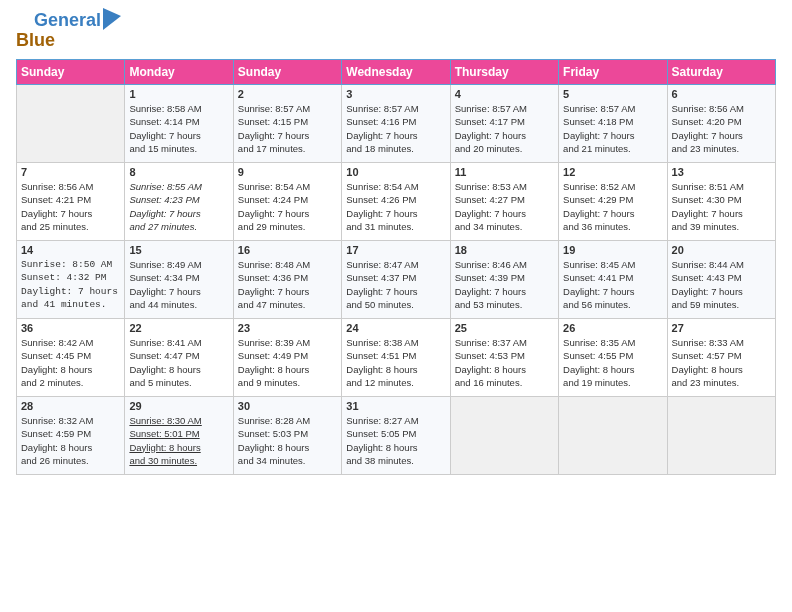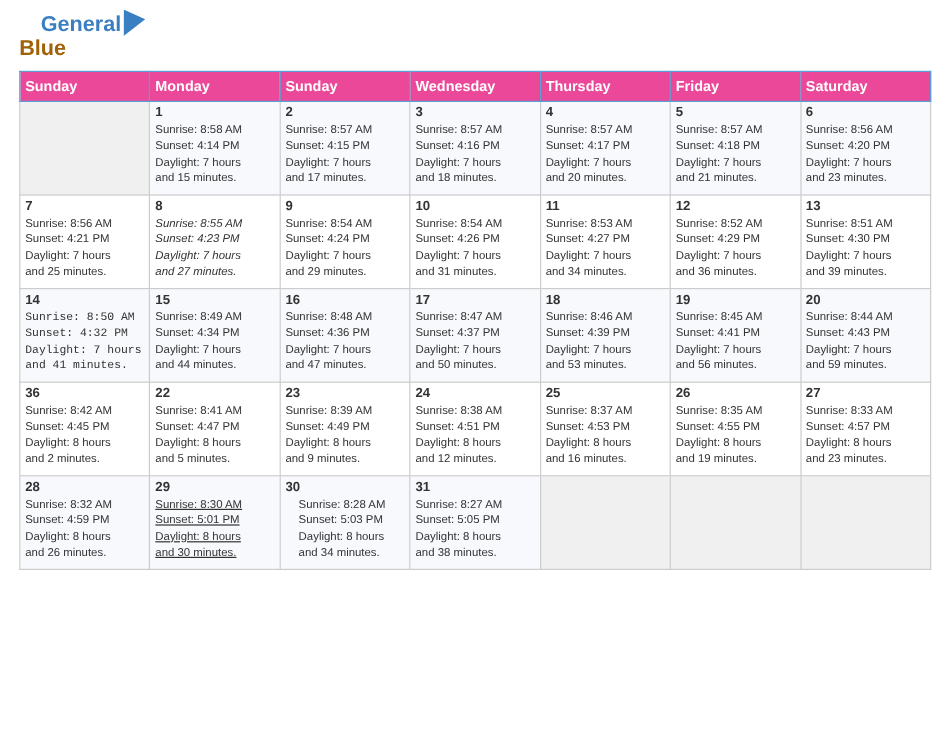--- a/index.html
+++ b/index.html
@@ -341,21 +341,21 @@
           </td>
           <td>
             <span class="day-num">29</span>
             <div class="day-info" style="white-space: pre-line; text-decoration: underline;">Sunrise: 8:30 AM
 Sunset: 5:01 PM
 Daylight: 8 hours
 and 30 minutes.</div>
           </td>
           <td>
             <span class="day-num">30</span>
-            <div class="day-info" style="white-space: pre-line; margin-left: 11px;">Sunrise: 8:28 AM
+            <div class="day-info" style="white-space: pre-line;">Sunrise: 8:28 AM
 Sunset: 5:03 PM
 Daylight: 8 hours
 and 34 minutes.</div>
           </td>
           <td>
             <span class="day-num">31</span>
             <div class="day-info" style="white-space: pre-line;">Sunrise: 8:27 AM
 Sunset: 5:05 PM
 Daylight: 8 hours
 and 38 minutes.</div>

